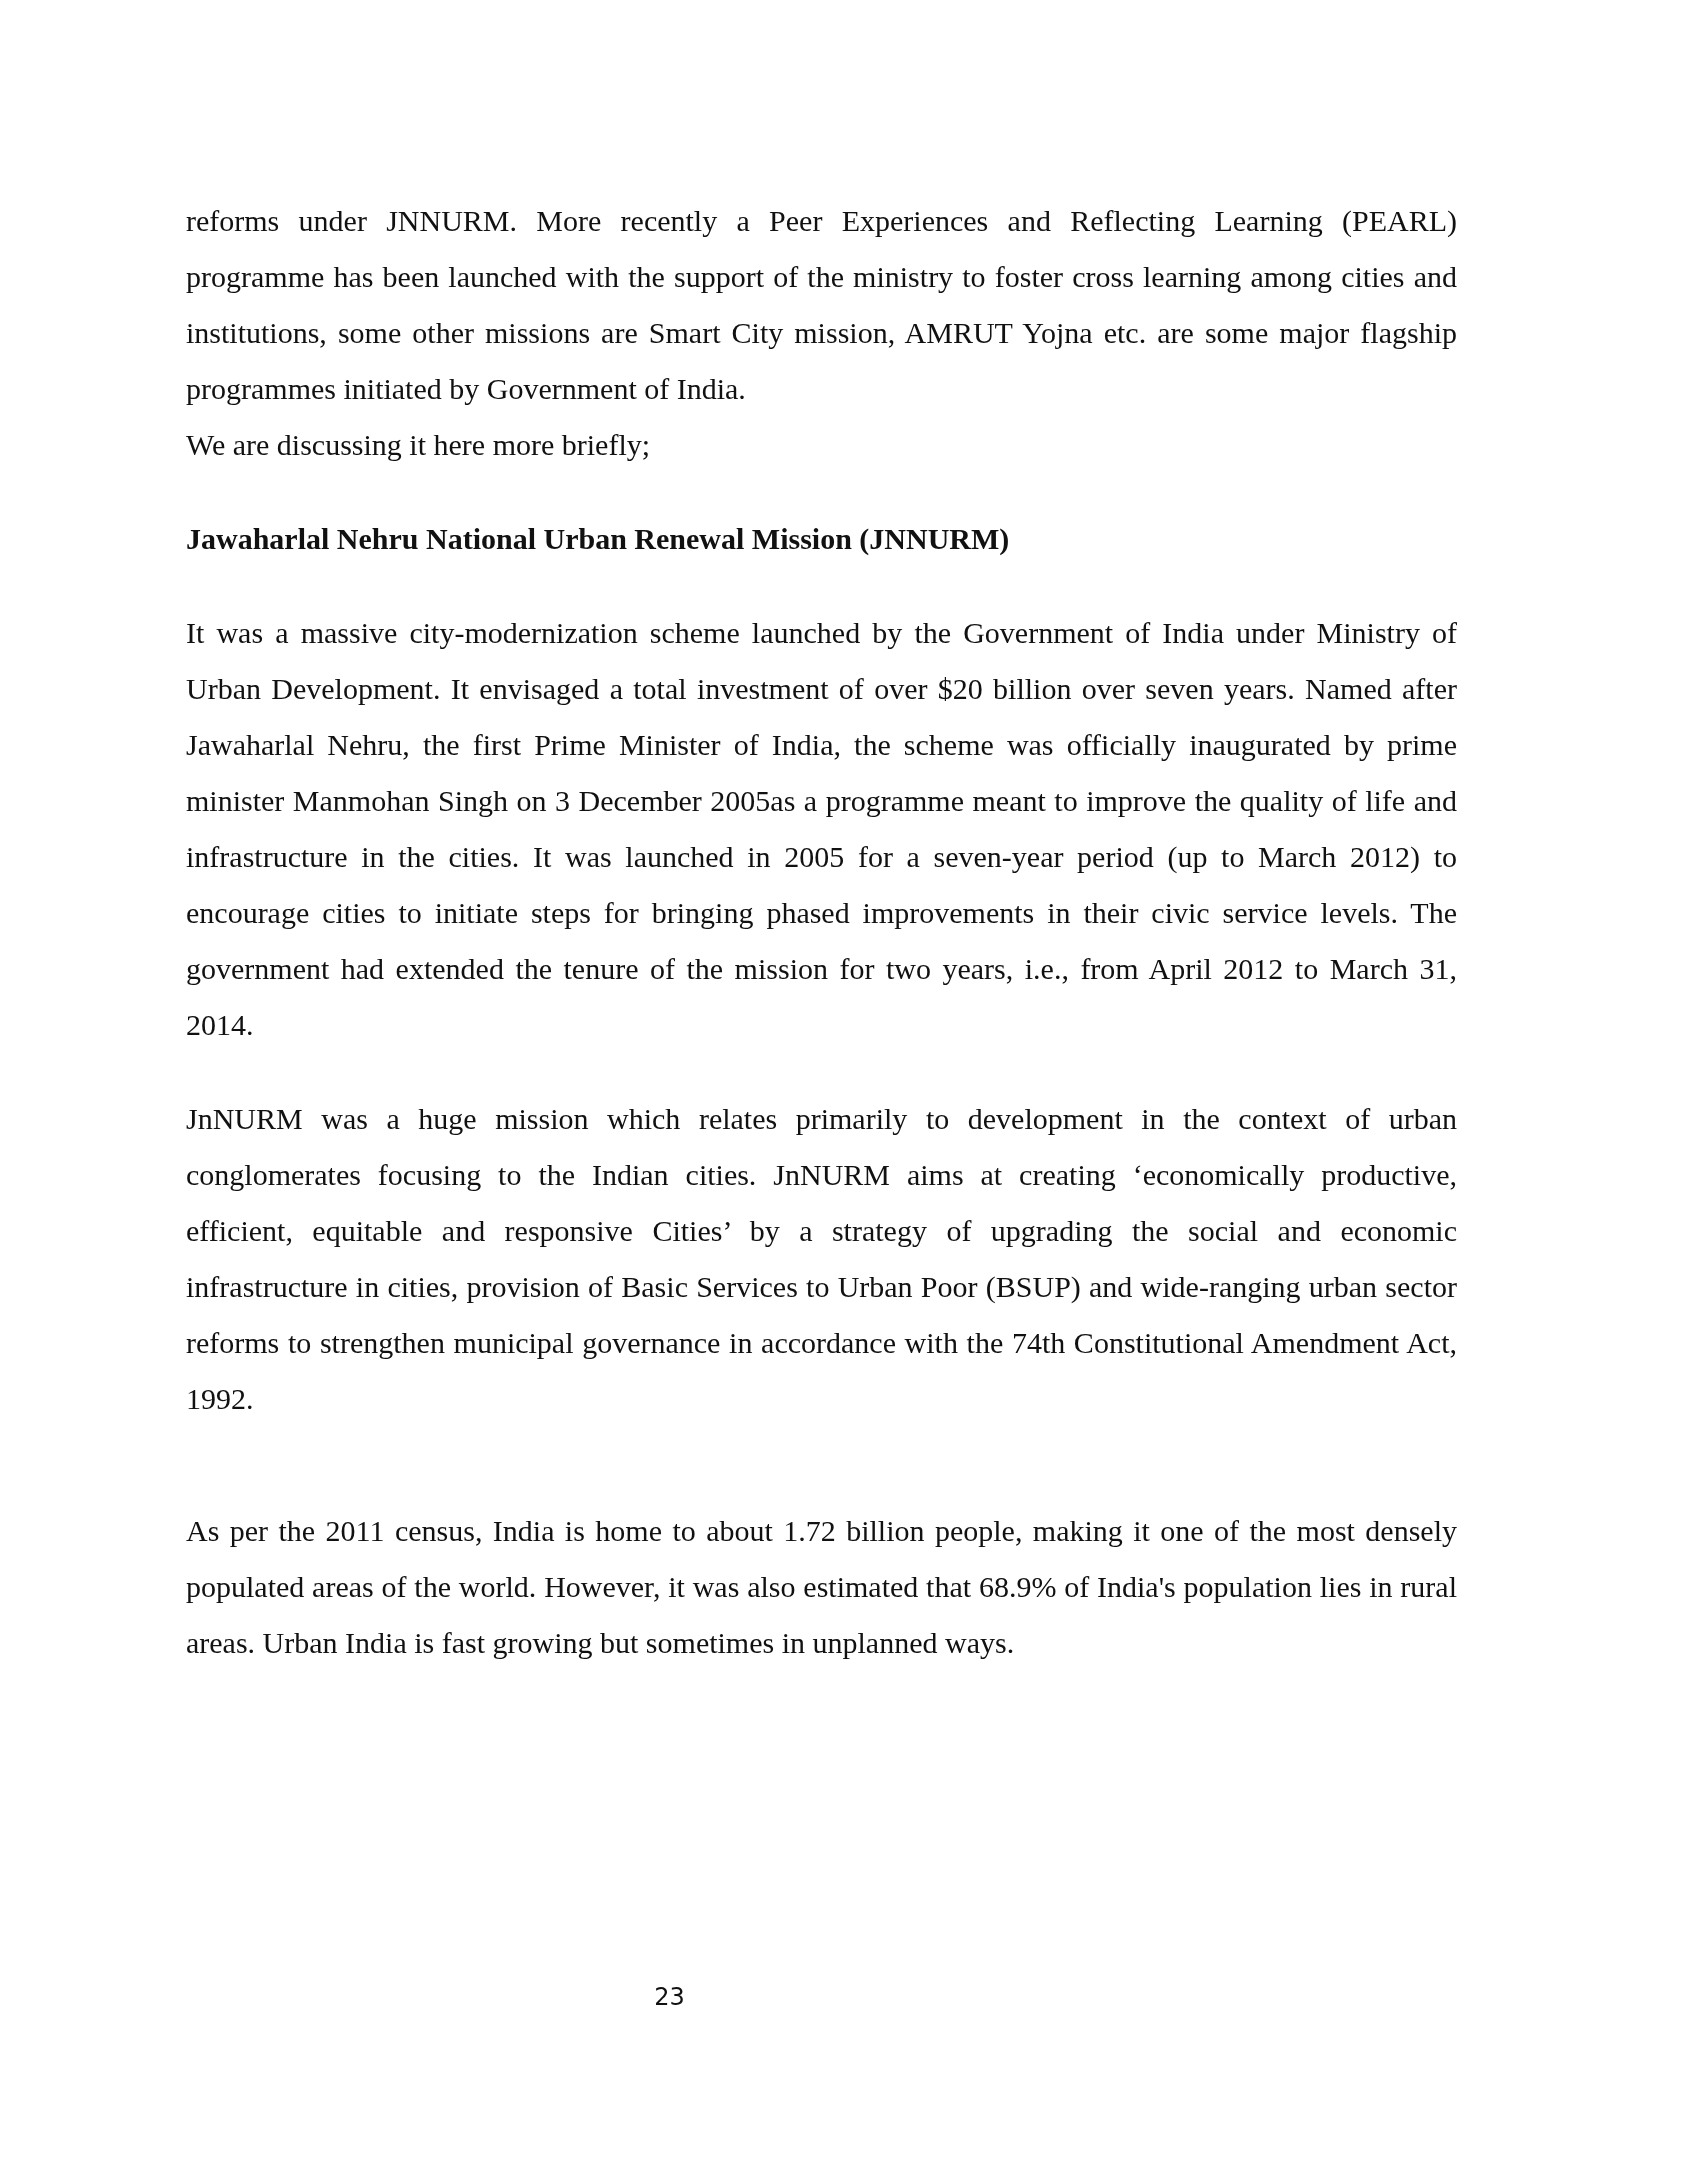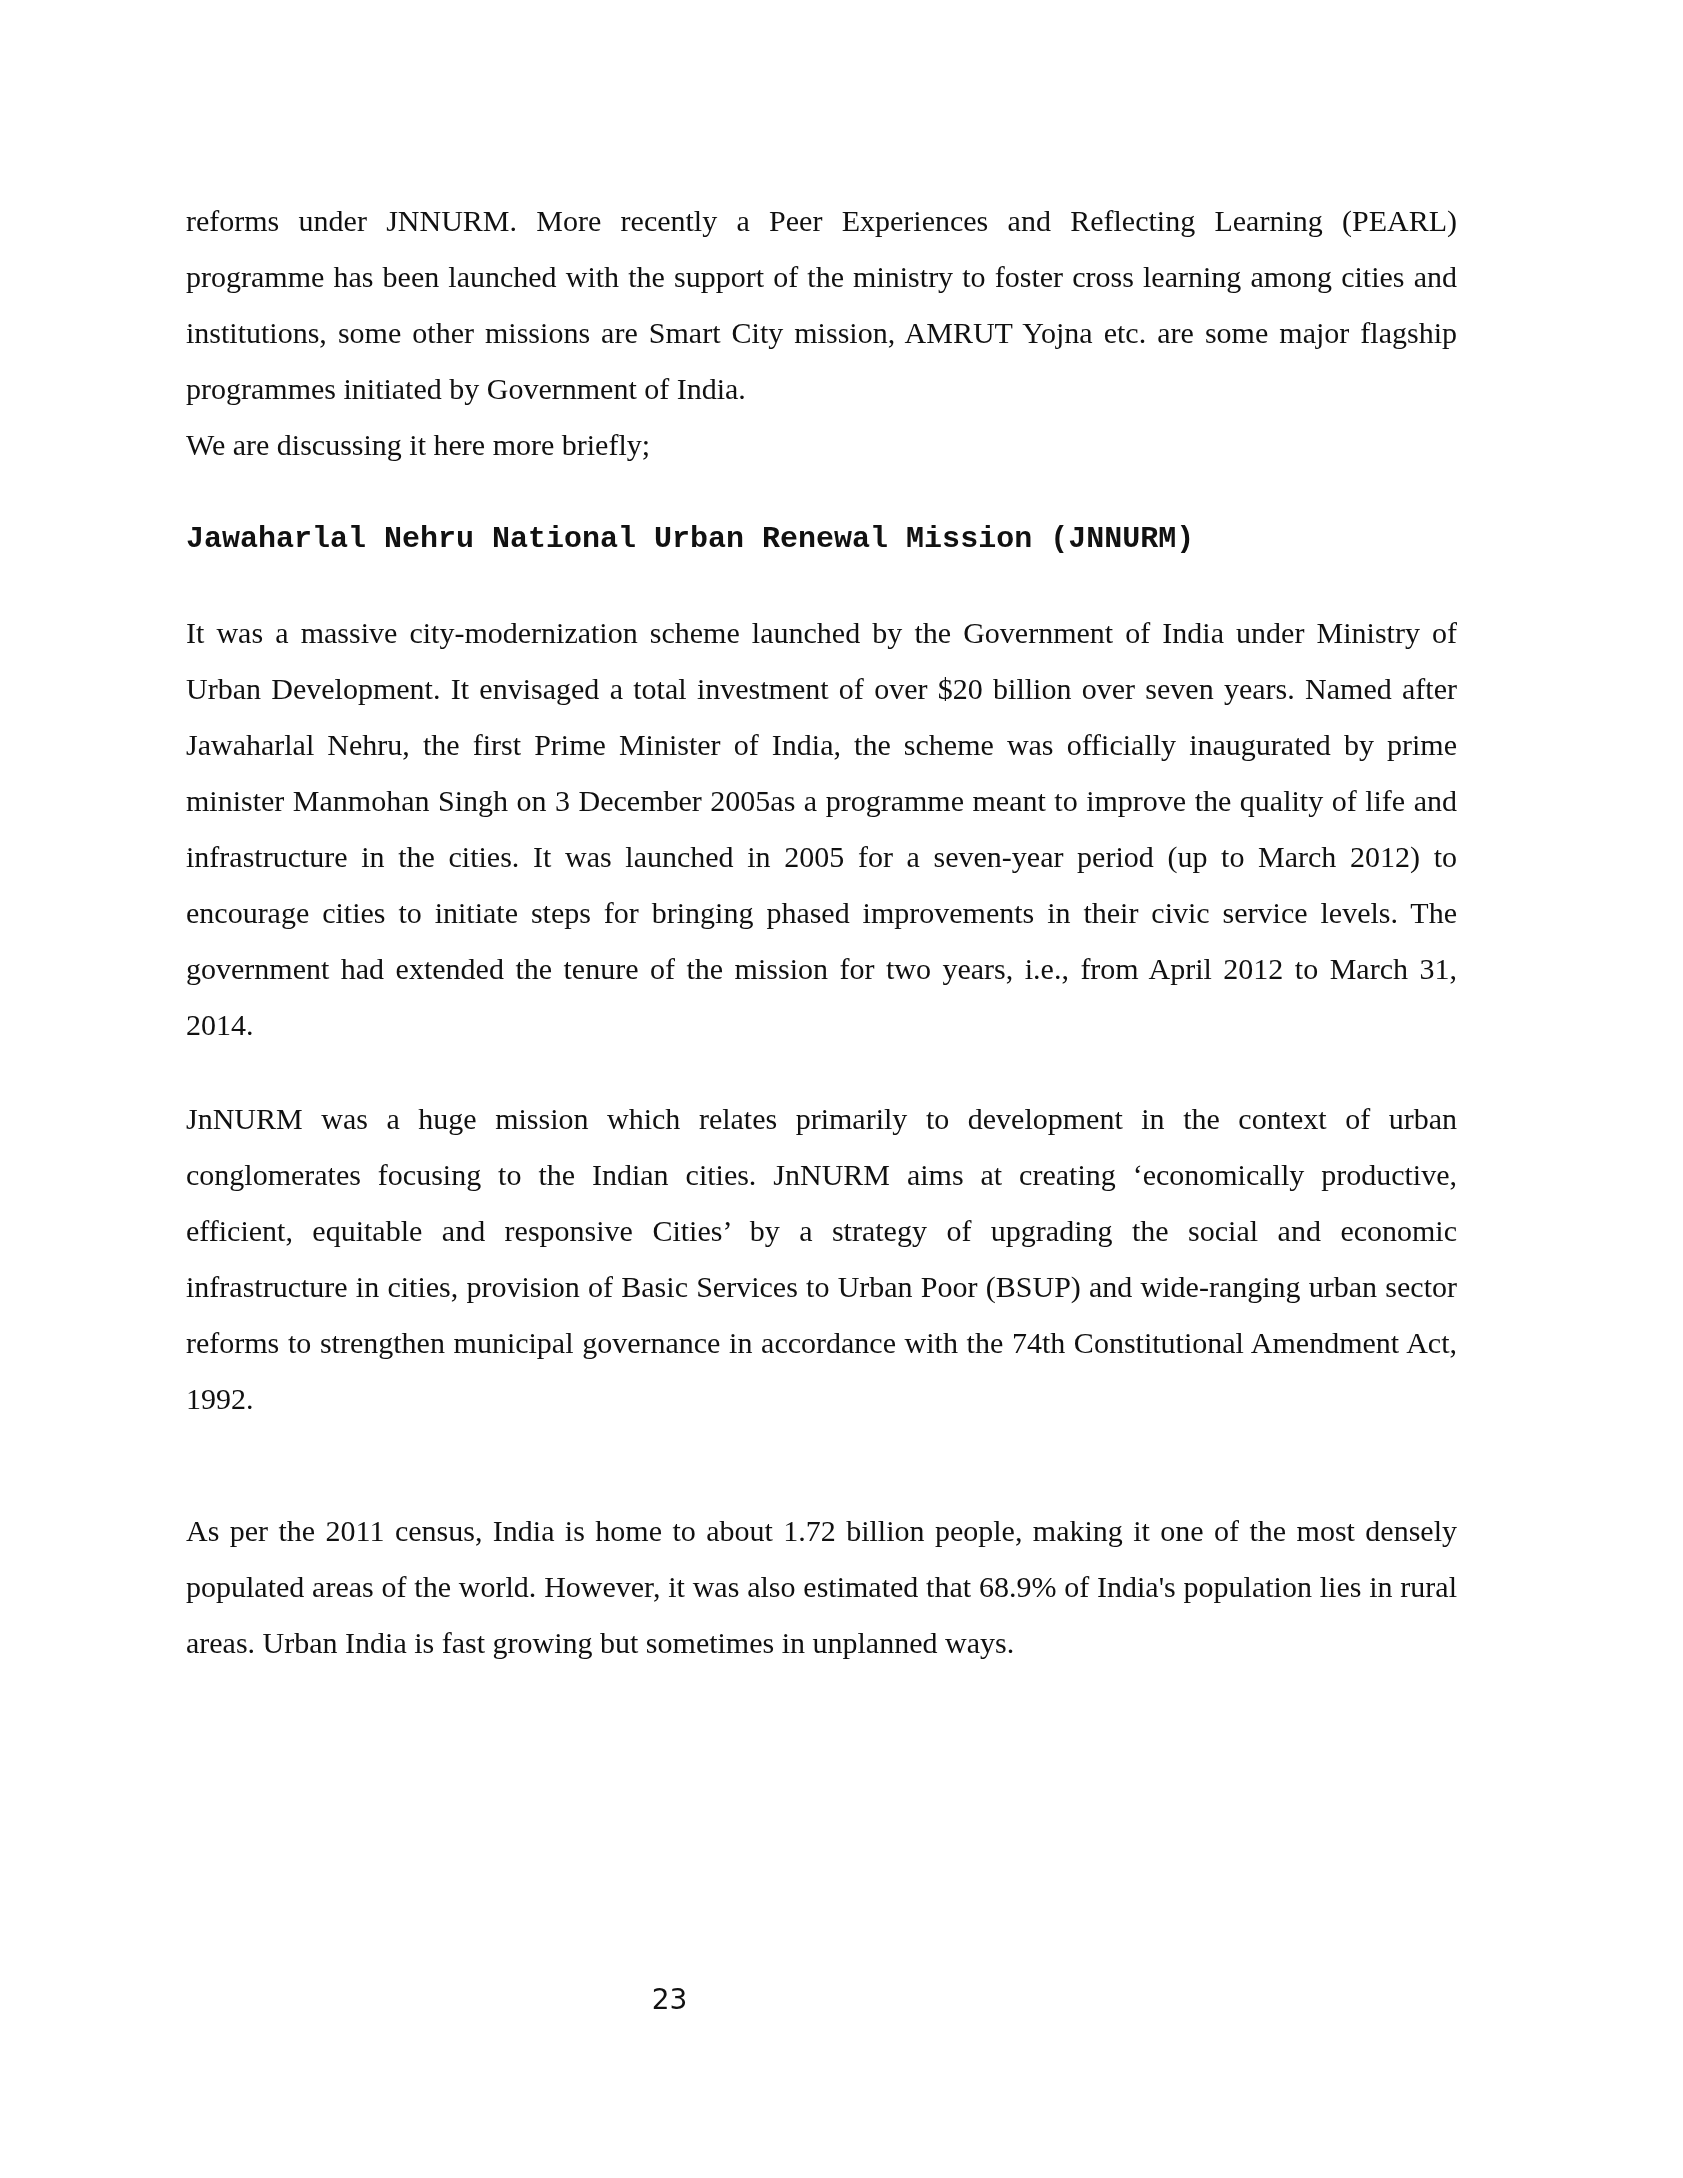--- a/index.html
+++ b/index.html
@@ -3,23 +3,23 @@
 <meta charset="utf-8">
 <style>
   html, body { margin:0; padding:0; background:#ffffff; }
   body { width:1683px; height:2178px; position:relative; overflow:hidden; }
   .page { position:absolute; left:186px; top:193px; width:1271px;
           font-family:"Liberation Serif", serif; font-size:30px; color:#111; line-height:56px; }
   .p { margin:0; text-align:justify; }
   .p.last-left { text-align:justify; text-align-last:left; }
   .gap-small { height:38px; }
   .gap { height:38px; }
-  h2 { margin:0; font-size:30px; font-weight:bold; line-height:56px; font-family:Liberation Mono, monospace; }
+  h2 { margin:0; font-size:30px; font-weight:bold; line-height:56px; font-family:Liberation Serif, serif; }
   .pagenum { position:absolute; top:1983px; left:0; width:1339px; text-align:center;
-             font-family:"DejaVu Sans", sans-serif; font-size:28px; color:#111; }
+             font-family:"DejaVu Sans", sans-serif; font-size:24px; color:#111; }
 </style>
 </head>
 <body>
 
 <div class="page">
   <p class="p last-left">reforms under JNNURM. More recently a Peer Experiences and Reflecting Learning (PEARL) programme has been launched with the support of the ministry to foster cross learning among cities and institutions, some other missions are Smart City mission, AMRUT Yojna etc. are some major flagship programmes initiated by Government of India.</p>
   <p class="p">We are discussing it here more briefly;</p>
   <div class="gap-small"></div>
   <h2>Jawaharlal Nehru National Urban Renewal Mission (JNNURM)</h2>
   <div class="gap"></div>

